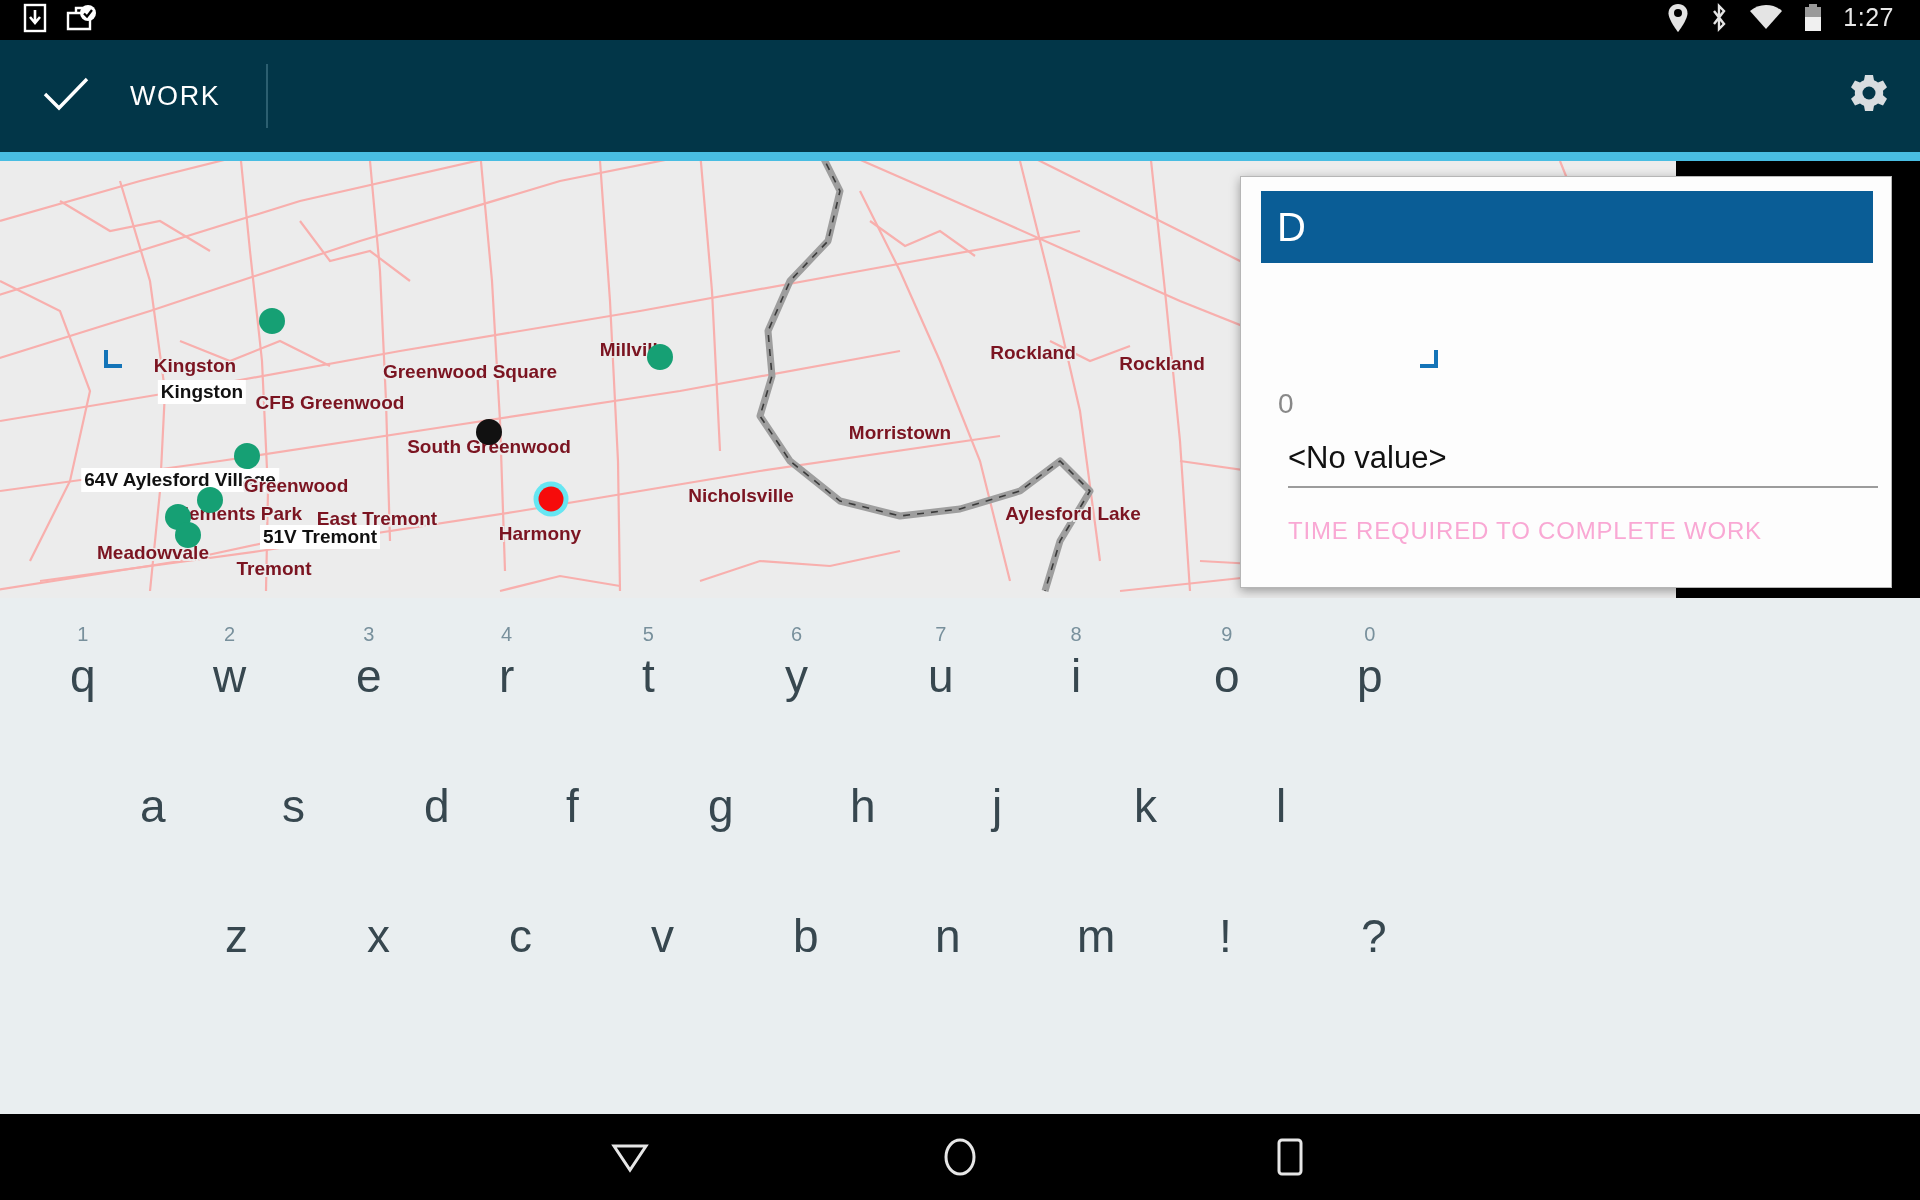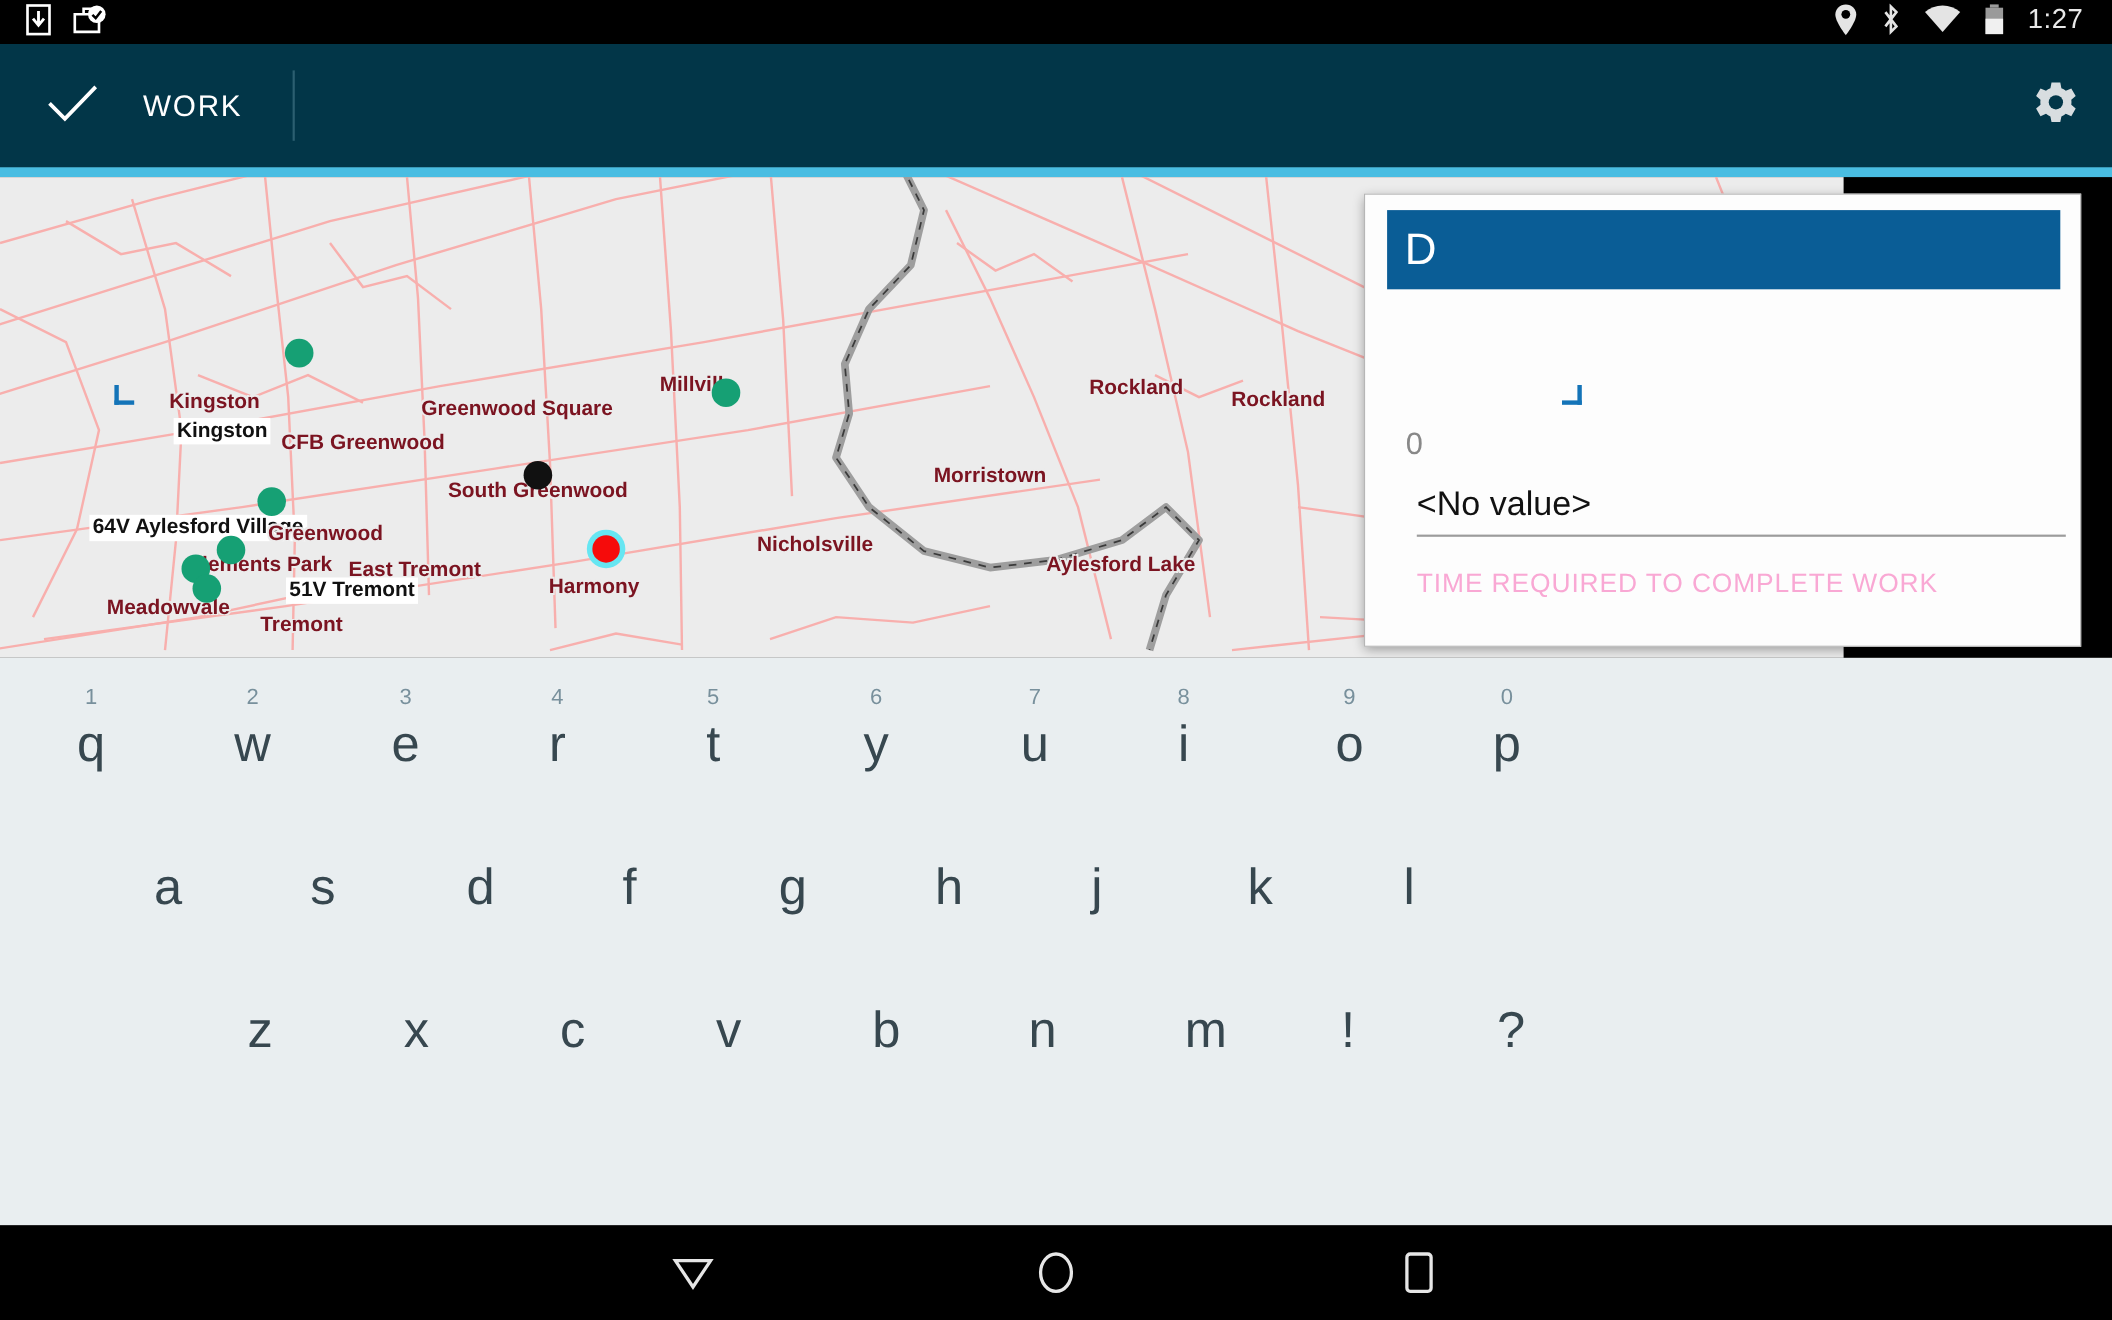--- a/index.html
+++ b/index.html
@@ -258,21 +258,21 @@
         <div class="maplabel" style="left: 470px; top: 211px;">Greenwood Square</div>
         <div class="maplabel" style="left: 634px; top: 189px;">Millville</div>
         <div class="maplabel" style="left: 1033px; top: 192px;">Rockland</div>
         <div class="maplabel" style="left: 1162px; top: 203px;">Rockland</div>
         <div class="maplabel" style="left: 330px; top: 242px;">CFB Greenwood</div>
         <div class="maplabel" style="left: 489px; top: 286px;">South Greenwood</div>
         <div class="maplabel" style="left: 900px; top: 272px;">Morristown</div>
         <div class="maplabel boxed" style="left: 180px; top: 319px;">64V Aylesford Village</div>
         <div class="maplabel" style="left: 296px; top: 325px;">Greenwood</div>
         <div class="maplabel" style="left: 741px; top: 335px;">Nicholsville</div>
-        <div class="maplabel" style="left: 1019px; top: 353px;">Aylesford Lake</div>
+        <div class="maplabel" style="left: 1073px; top: 353px;">Aylesford Lake</div>
         <div class="maplabel" style="left: 236px; top: 353px;">Clements Park</div>
         <div class="maplabel" style="left: 377px; top: 358px;">East Tremont</div>
         <div class="maplabel boxed" style="left: 320px; top: 376px;">51V Tremont</div>
         <div class="maplabel" style="left: 540px; top: 373px;">Harmony</div>
         <div class="maplabel" style="left: 153px; top: 392px;">Meadowvale</div>
         <div class="maplabel" style="left: 274px; top: 408px;">Tremont</div>
       </div>
     <div id="map-markers">
         <div class="marker green" style="left: 272px; top: 160px;"></div>
         <div class="marker green" style="left: 660px; top: 196px;"></div>

